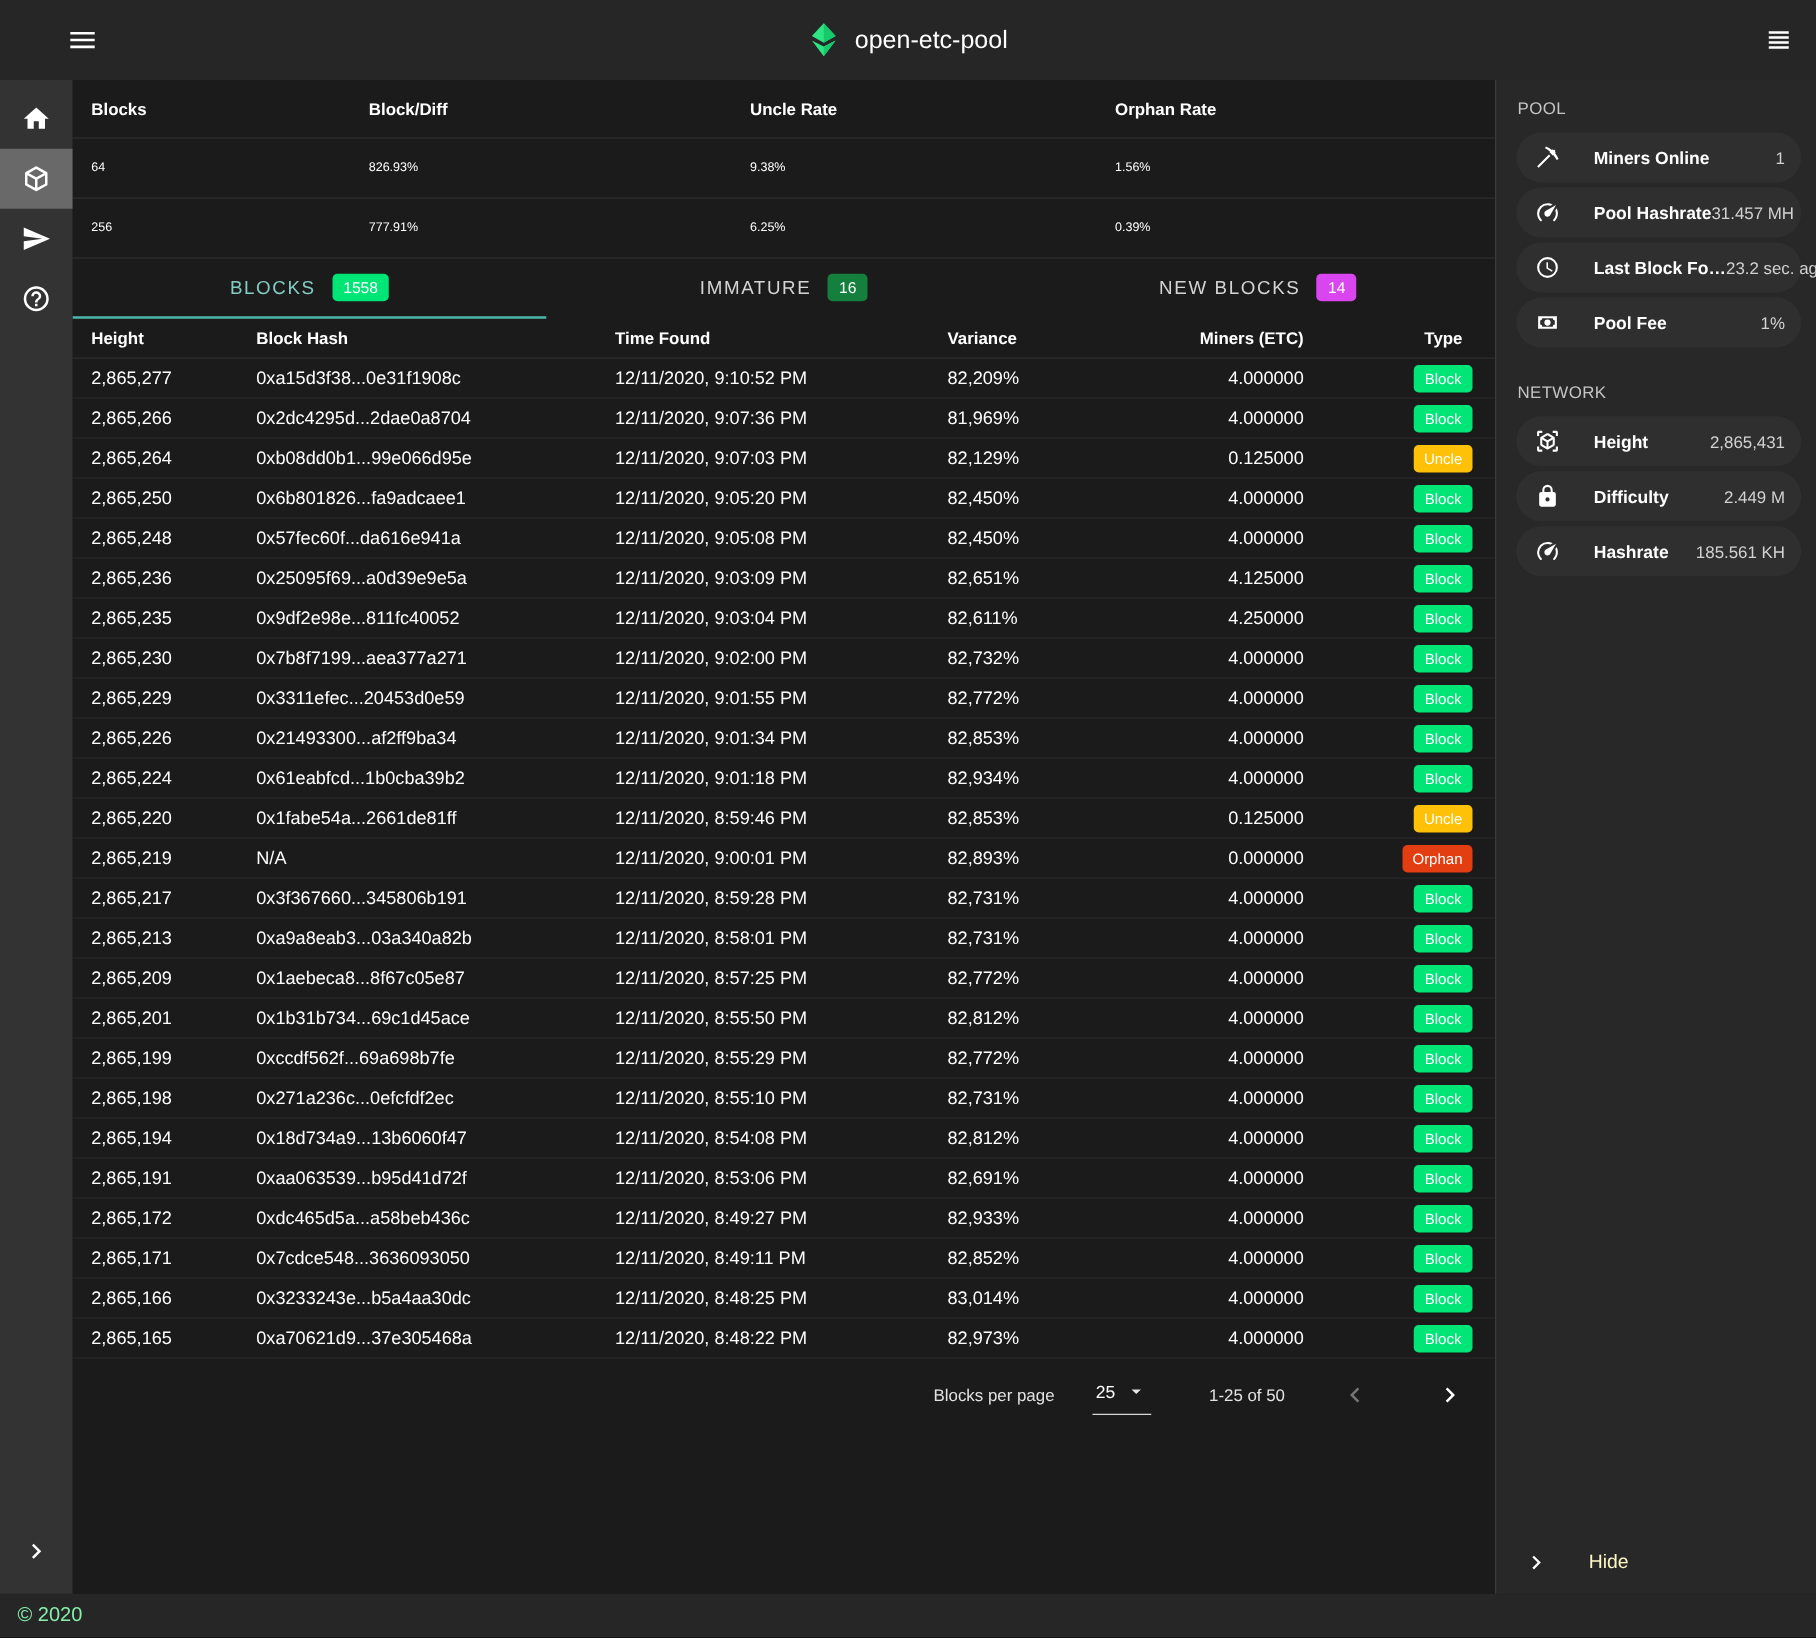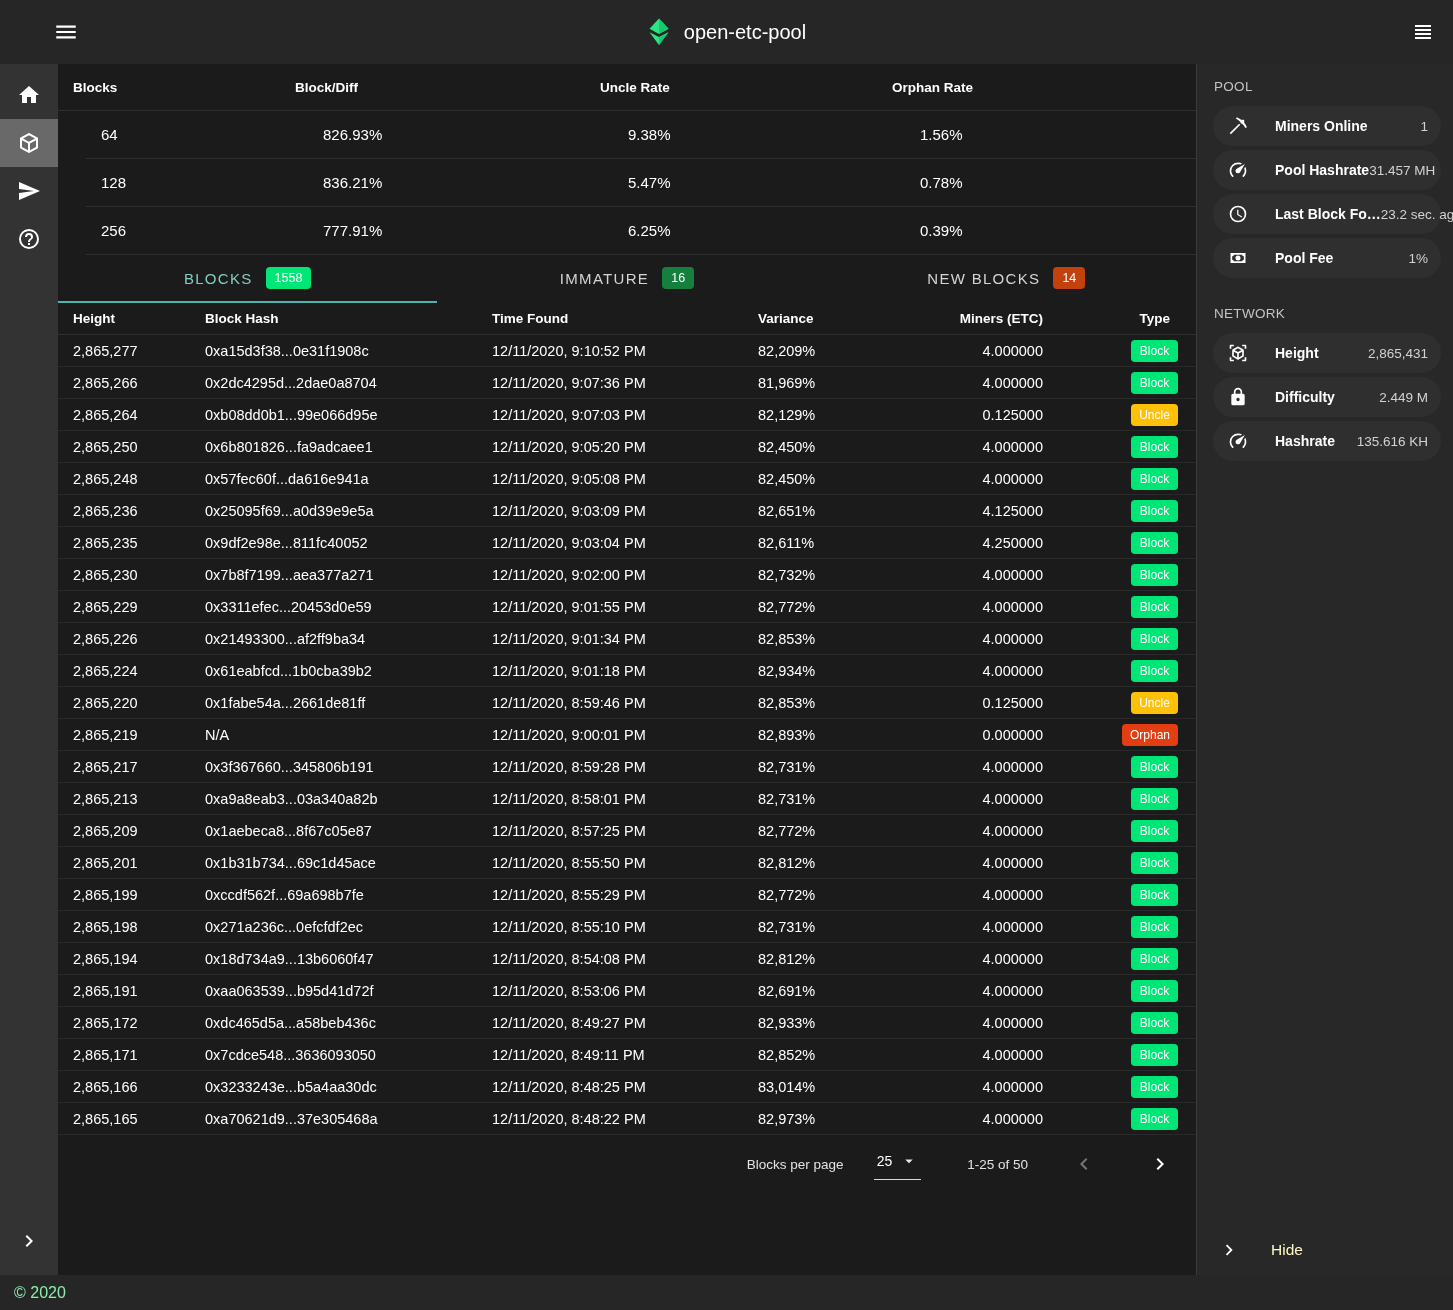--- a/index.html
+++ b/index.html
@@ -21,21 +21,21 @@
   
   .left-rail{width:58px;background:#333333;position:relative;padding-top:7px;box-sizing:border-box;flex:none;}
   .rail-item{width:58px;height:48px;display:flex;align-items:center;justify-content:center;cursor:pointer;}
   .rail-item.active{background:#696969;}
   .rail-item svg{width:24px;height:24px;fill:#fff;}
   .rail-collapse{position:absolute;bottom:10px;left:0;}
   
   .main{width:1138px;flex:none;background:#1b1b1b;}
   .srow{display:grid;grid-template-columns:222px 305px 292px 1fr;align-items:center;padding-left:15px;border-bottom:1px solid #2e2e2e;}
   .srow.head{height:46px;font-size:13.5px;font-weight:bold;}
-  .srow.data{height:47px;font-size:15px;margin-left:28px;}
+  .srow.data{height:47px;font-size:10px;}
   
   .tabs{display:flex;height:48px;}
   .tab{flex:1;display:flex;align-items:center;justify-content:center;gap:13px;border-bottom:2px solid transparent;cursor:pointer;box-sizing:border-box;}
   .tab .tlabel{font-size:15px;letter-spacing:1.3px;color:#d4d4d4;}
   .tab.active{border-bottom-color:#4db6ac;}
   .tab.active .tlabel{color:#84ccc3;}
   .tbadge{border-radius:4px;padding:4px 9px;font-size:12.5px;color:#fff;min-width:14px;text-align:center;}
   
   .brow{display:grid;grid-template-columns:132px 287px 266px 195px 90px 1fr;align-items:center;padding-left:15px;border-bottom:1px solid #292929;}
   .brow.head{height:31px;font-size:13.5px;font-weight:bold;border-bottom:1px solid #2e2e2e;}
@@ -134,45 +134,39 @@
         <div>Orphan Rate</div>
       </div>
       <div id="stats-body">
           <div class="srow data">
             <div>64</div>
             <div>826.93%</div>
             <div>9.38%</div>
             <div>1.56%</div>
           </div>
           <div class="srow data">
-            <div>128</div>
-            <div>836.21%</div>
-            <div>5.47%</div>
-            <div>0.78%</div>
-          </div>
-          <div class="srow data">
             <div>256</div>
             <div>777.91%</div>
             <div>6.25%</div>
             <div>0.39%</div>
           </div>
         </div>
 
       <div class="tabs" id="tabs-row">
           <div class="tab active">
             <span class="tlabel">BLOCKS</span>
             <span class="tbadge" style="background: rgb(0, 230, 118);">1558</span>
           </div>
           <div class="tab">
             <span class="tlabel">IMMATURE</span>
             <span class="tbadge" style="background: #15803d;">16</span>
           </div>
           <div class="tab">
             <span class="tlabel">NEW BLOCKS</span>
-            <span class="tbadge" style="background: #c2410c;">14</span>
+            <span class="tbadge" style="background: #d946ef;">14</span>
           </div>
         </div>
 
       <div class="brow head">
         <div>Height</div>
         <div>Block Hash</div>
         <div>Time Found</div>
         <div>Variance</div>
         <div class="cell-reward">Miners (ETC)</div>
         <div class="cell-type">Type</div>
@@ -448,21 +442,21 @@
               <path d="M12,17A2,2 0 0,0 14,15C14,13.89 13.1,13 12,13A2,2 0 0,0 10,15A2,2 0 0,0 12,17M18,8A2,2 0 0,1 20,10V20A2,2 0 0,1 18,22H6A2,2 0 0,1 4,20V10C4,8.89 4.9,8 6,8H7V6A5,5 0 0,1 12,1A5,5 0 0,1 17,6V8H18M12,3A3,3 0 0,0 9,6V8H15V6A3,3 0 0,0 12,3Z"></path>
             </svg>
             <span class="plabel">Difficulty</span>
             <span class="pvalue">2.449 M</span>
           </div>
           <div class="pill">
             <svg viewBox="0 0 24 24">
               <path d="M12,16A3,3 0 0,1 9,13C9,11.88 9.61,10.9 10.5,10.39L20.21,4.77L14.68,14.35C14.18,15.33 13.17,16 12,16M12,3C13.81,3 15.5,3.5 16.97,4.32L14.87,5.53C14,5.19 13,5 12,5A8,8 0 0,0 4,13C4,15.21 4.89,17.21 6.34,18.65H6.35C6.74,19.04 6.74,19.67 6.35,20.06C5.96,20.45 5.32,20.45 4.93,20.07V20.07C3.12,18.26 2,15.76 2,13A10,10 0 0,1 12,3M22,13C22,15.76 20.88,18.26 19.07,20.07V20.07C18.68,20.45 18.05,20.45 17.66,20.06C17.27,19.67 17.27,19.04 17.66,18.65V18.65C19.11,17.2 20,15.21 20,13C20,12 19.81,11 19.46,10.1L20.67,8C21.5,9.5 22,11.18 22,13Z"></path>
             </svg>
             <span class="plabel">Hashrate</span>
-            <span class="pvalue">135.616 KH</span>
+            <span class="pvalue">185.561 KH</span>
           </div>
         </div>
       <div class="hide-row">
         <svg viewBox="0 0 24 24">
             <path d="M8.59,16.58L13.17,12L8.59,7.41L10,6L16,12L10,18L8.59,16.58Z"></path>
           </svg>
         <span class="hlabel">Hide</span>
       </div>
     </div>
   </div>

